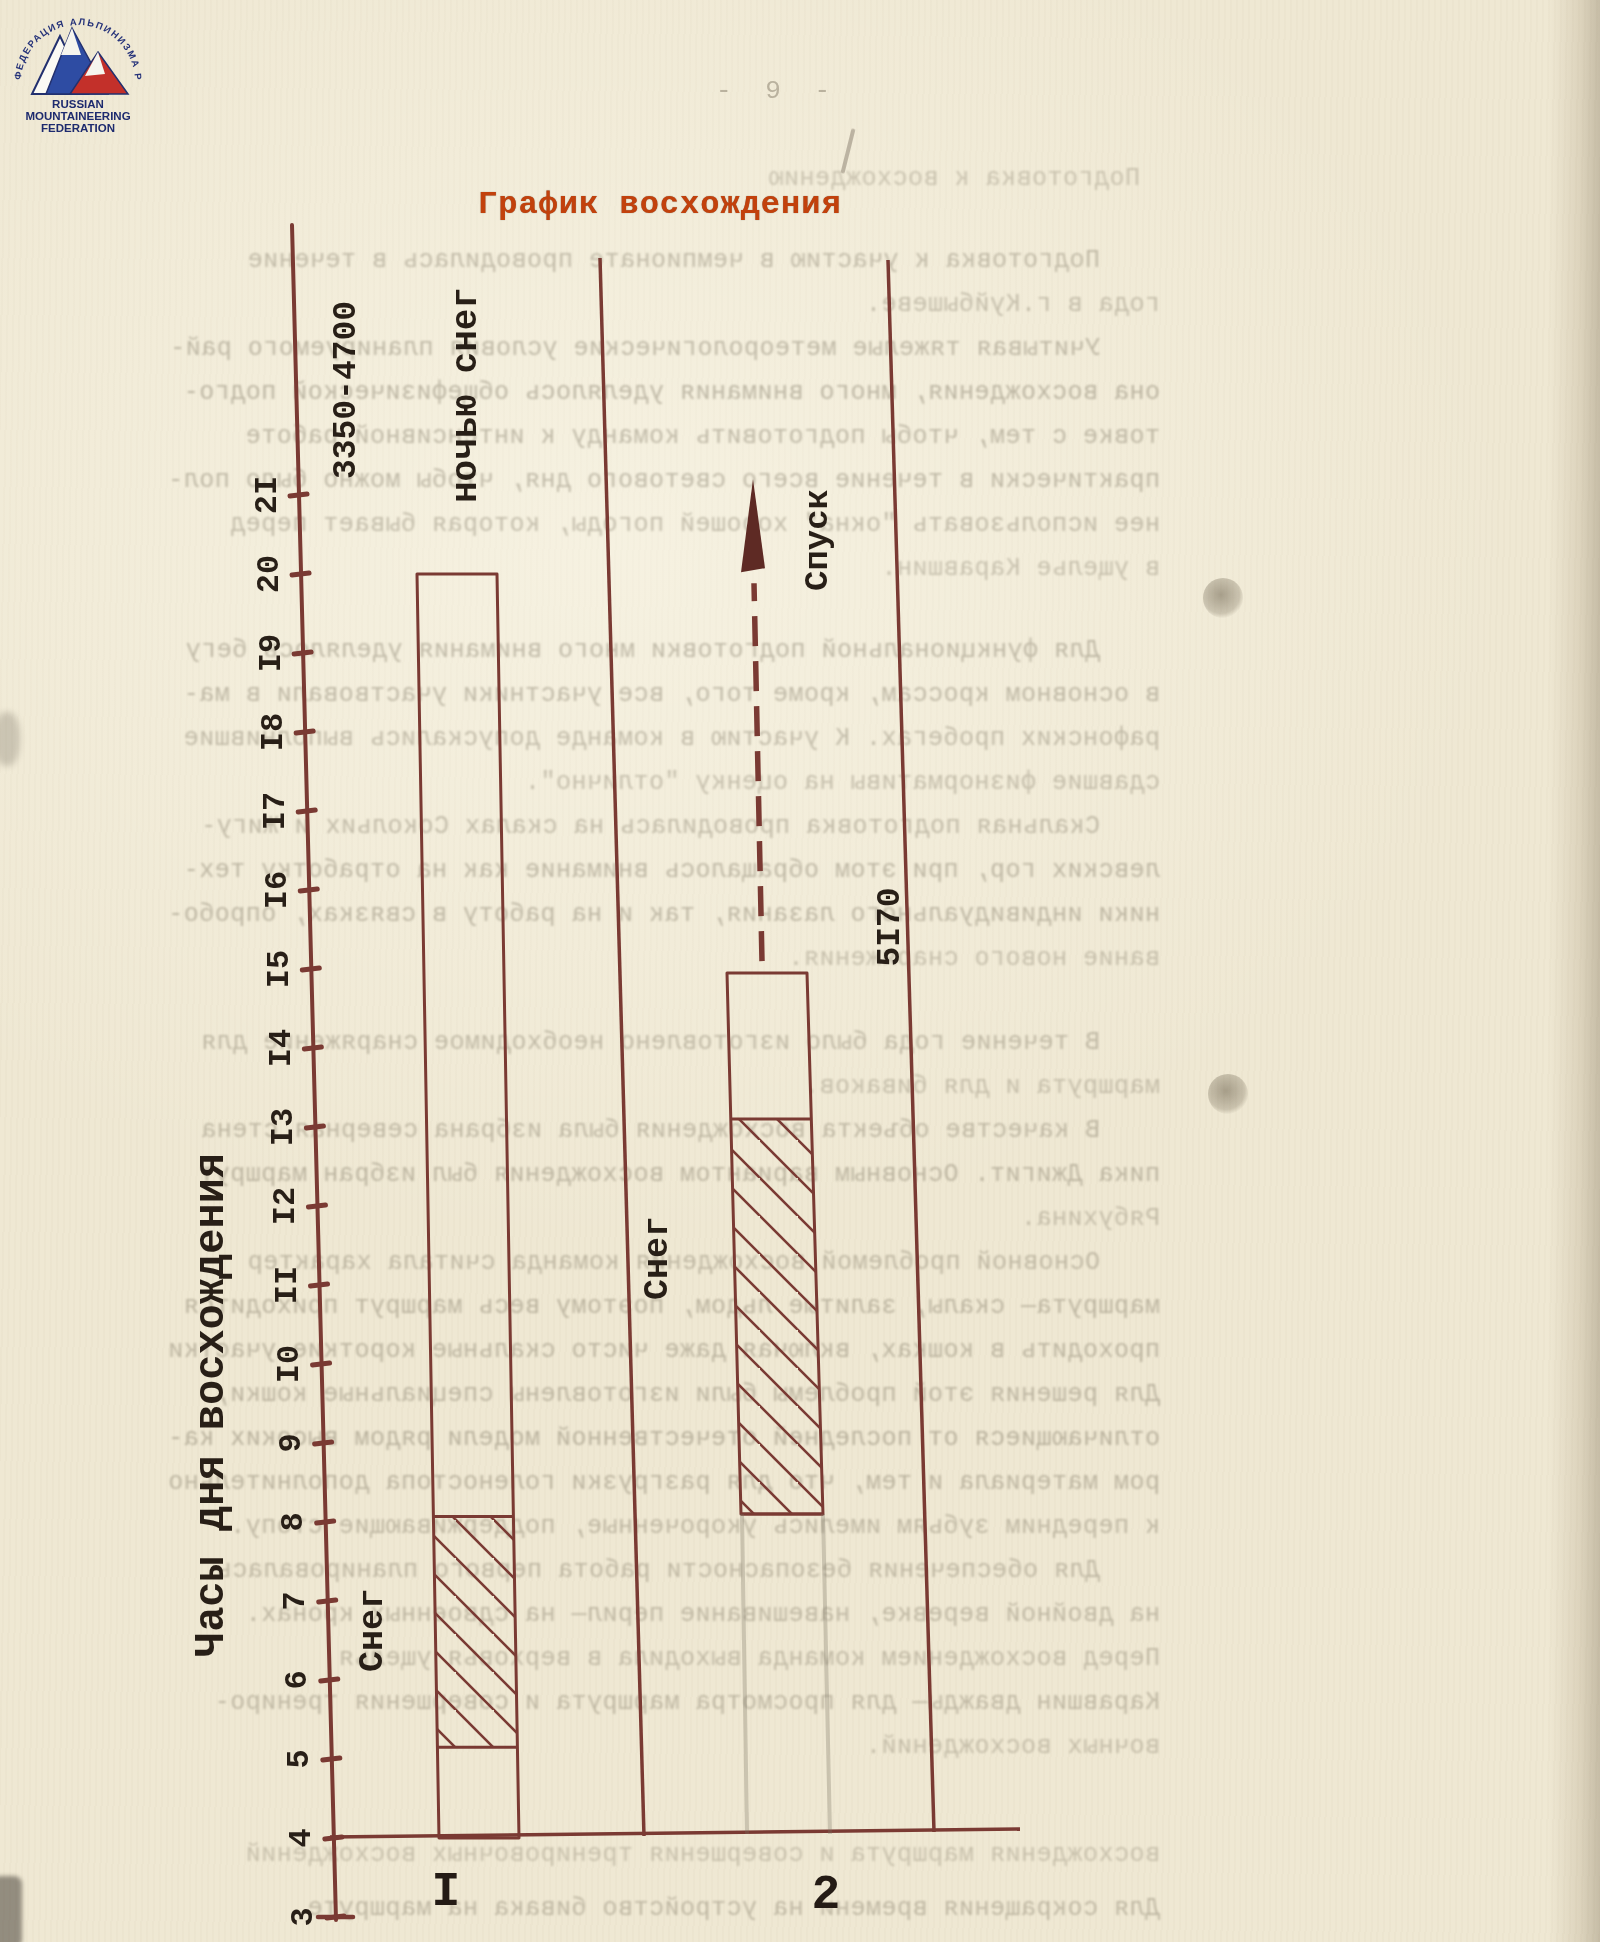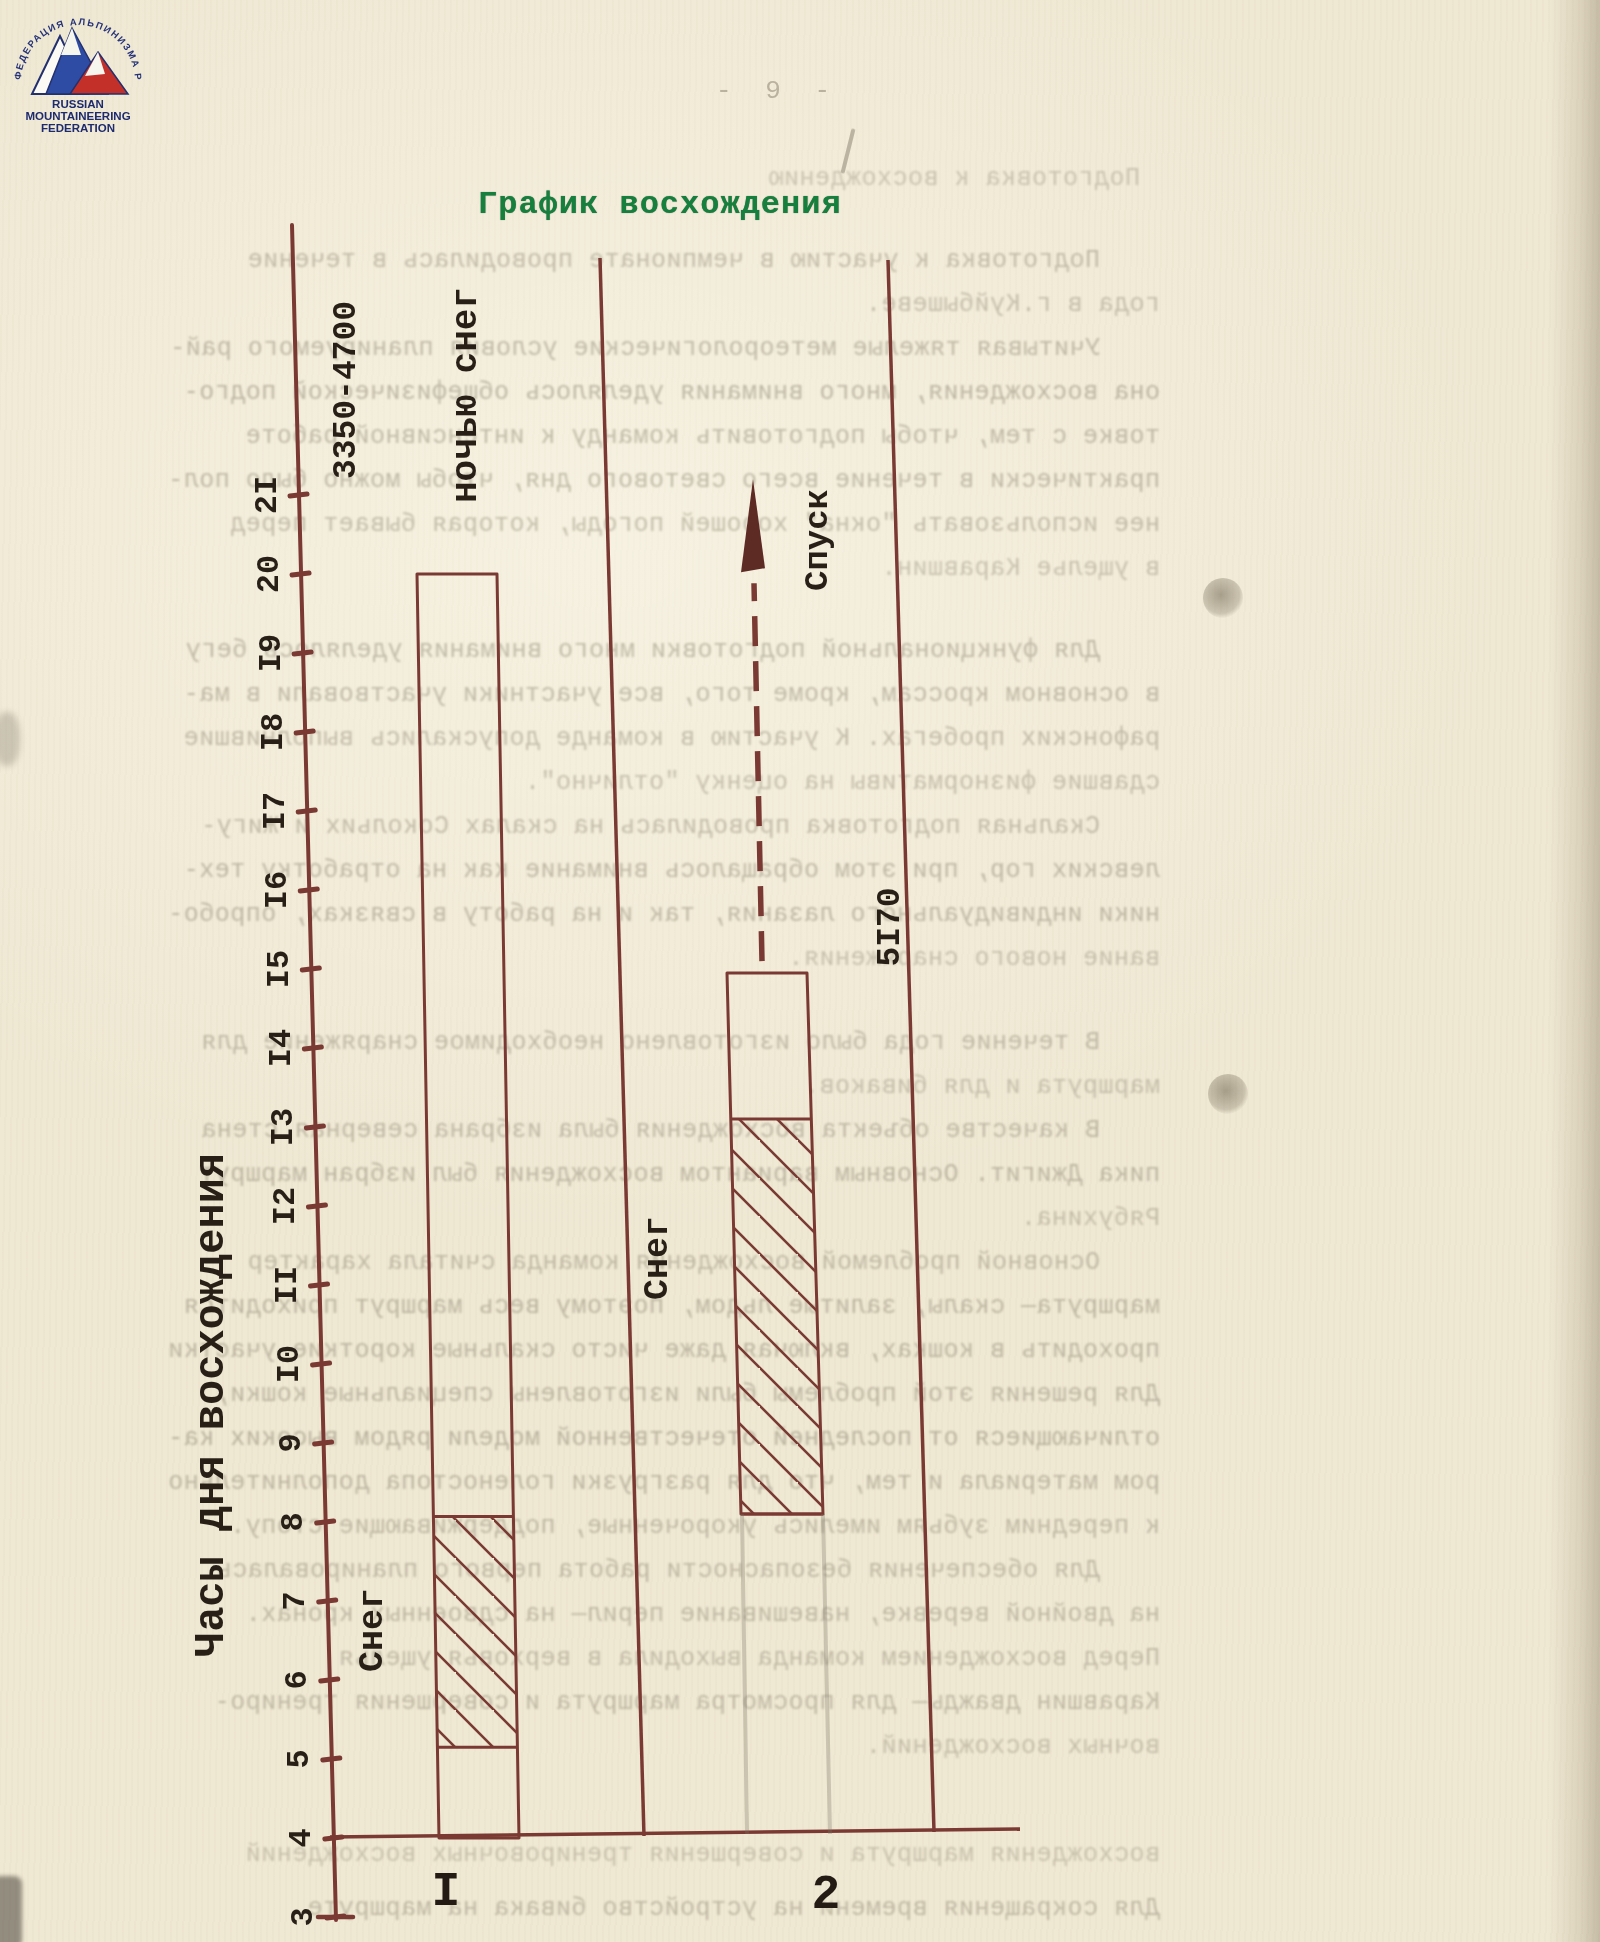--- a/index.html
+++ b/index.html
@@ -25,21 +25,21 @@
     color:#675f4c;font-size:25px;letter-spacing:.5px;
     filter:blur(0.8px);
     font-family:"Liberation Mono","DejaVu Sans Mono",monospace;
   }
   #chart{position:absolute;left:0;top:0;z-index:2;}
   .tlabel{font-family:"Liberation Mono","DejaVu Sans Mono",monospace;font-weight:700;font-size:32px;fill:#281f17;}
   .ann{font-family:"Liberation Mono","DejaVu Sans Mono",monospace;font-weight:700;fill:#281f17;}
   .blabel{font-family:"Liberation Mono","DejaVu Sans Mono",monospace;font-weight:700;font-size:48px;fill:#241b15;}
   .doc-title{
     position:absolute;left:478px;top:186px;z-index:3;
-    font-size:32px;font-weight:700;letter-spacing:1px;color:#15803d;
+    font-size:32px;font-weight:700;letter-spacing:1px;color:#c2410c;
     text-shadow:0 0 1px rgba(36,27,21,.55);white-space:nowrap;
   }
   .page-num{
     position:absolute;left:716px;top:76px;z-index:3;
     font-size:26px;letter-spacing:9px;color:#6f6552;opacity:.42;filter:blur(.7px);white-space:nowrap;
   }
   .logo{position:absolute;left:8px;top:2px;z-index:4;}
   .logo .arc{font-family:"Liberation Sans","DejaVu Sans",sans-serif;font-weight:700;font-size:9.5px;letter-spacing:1.6px;fill:#263379;}
   .logo .ltxt{font-family:"Liberation Sans","DejaVu Sans",sans-serif;font-weight:700;fill:#1d2a6e;text-anchor:middle;}
   .hole{

